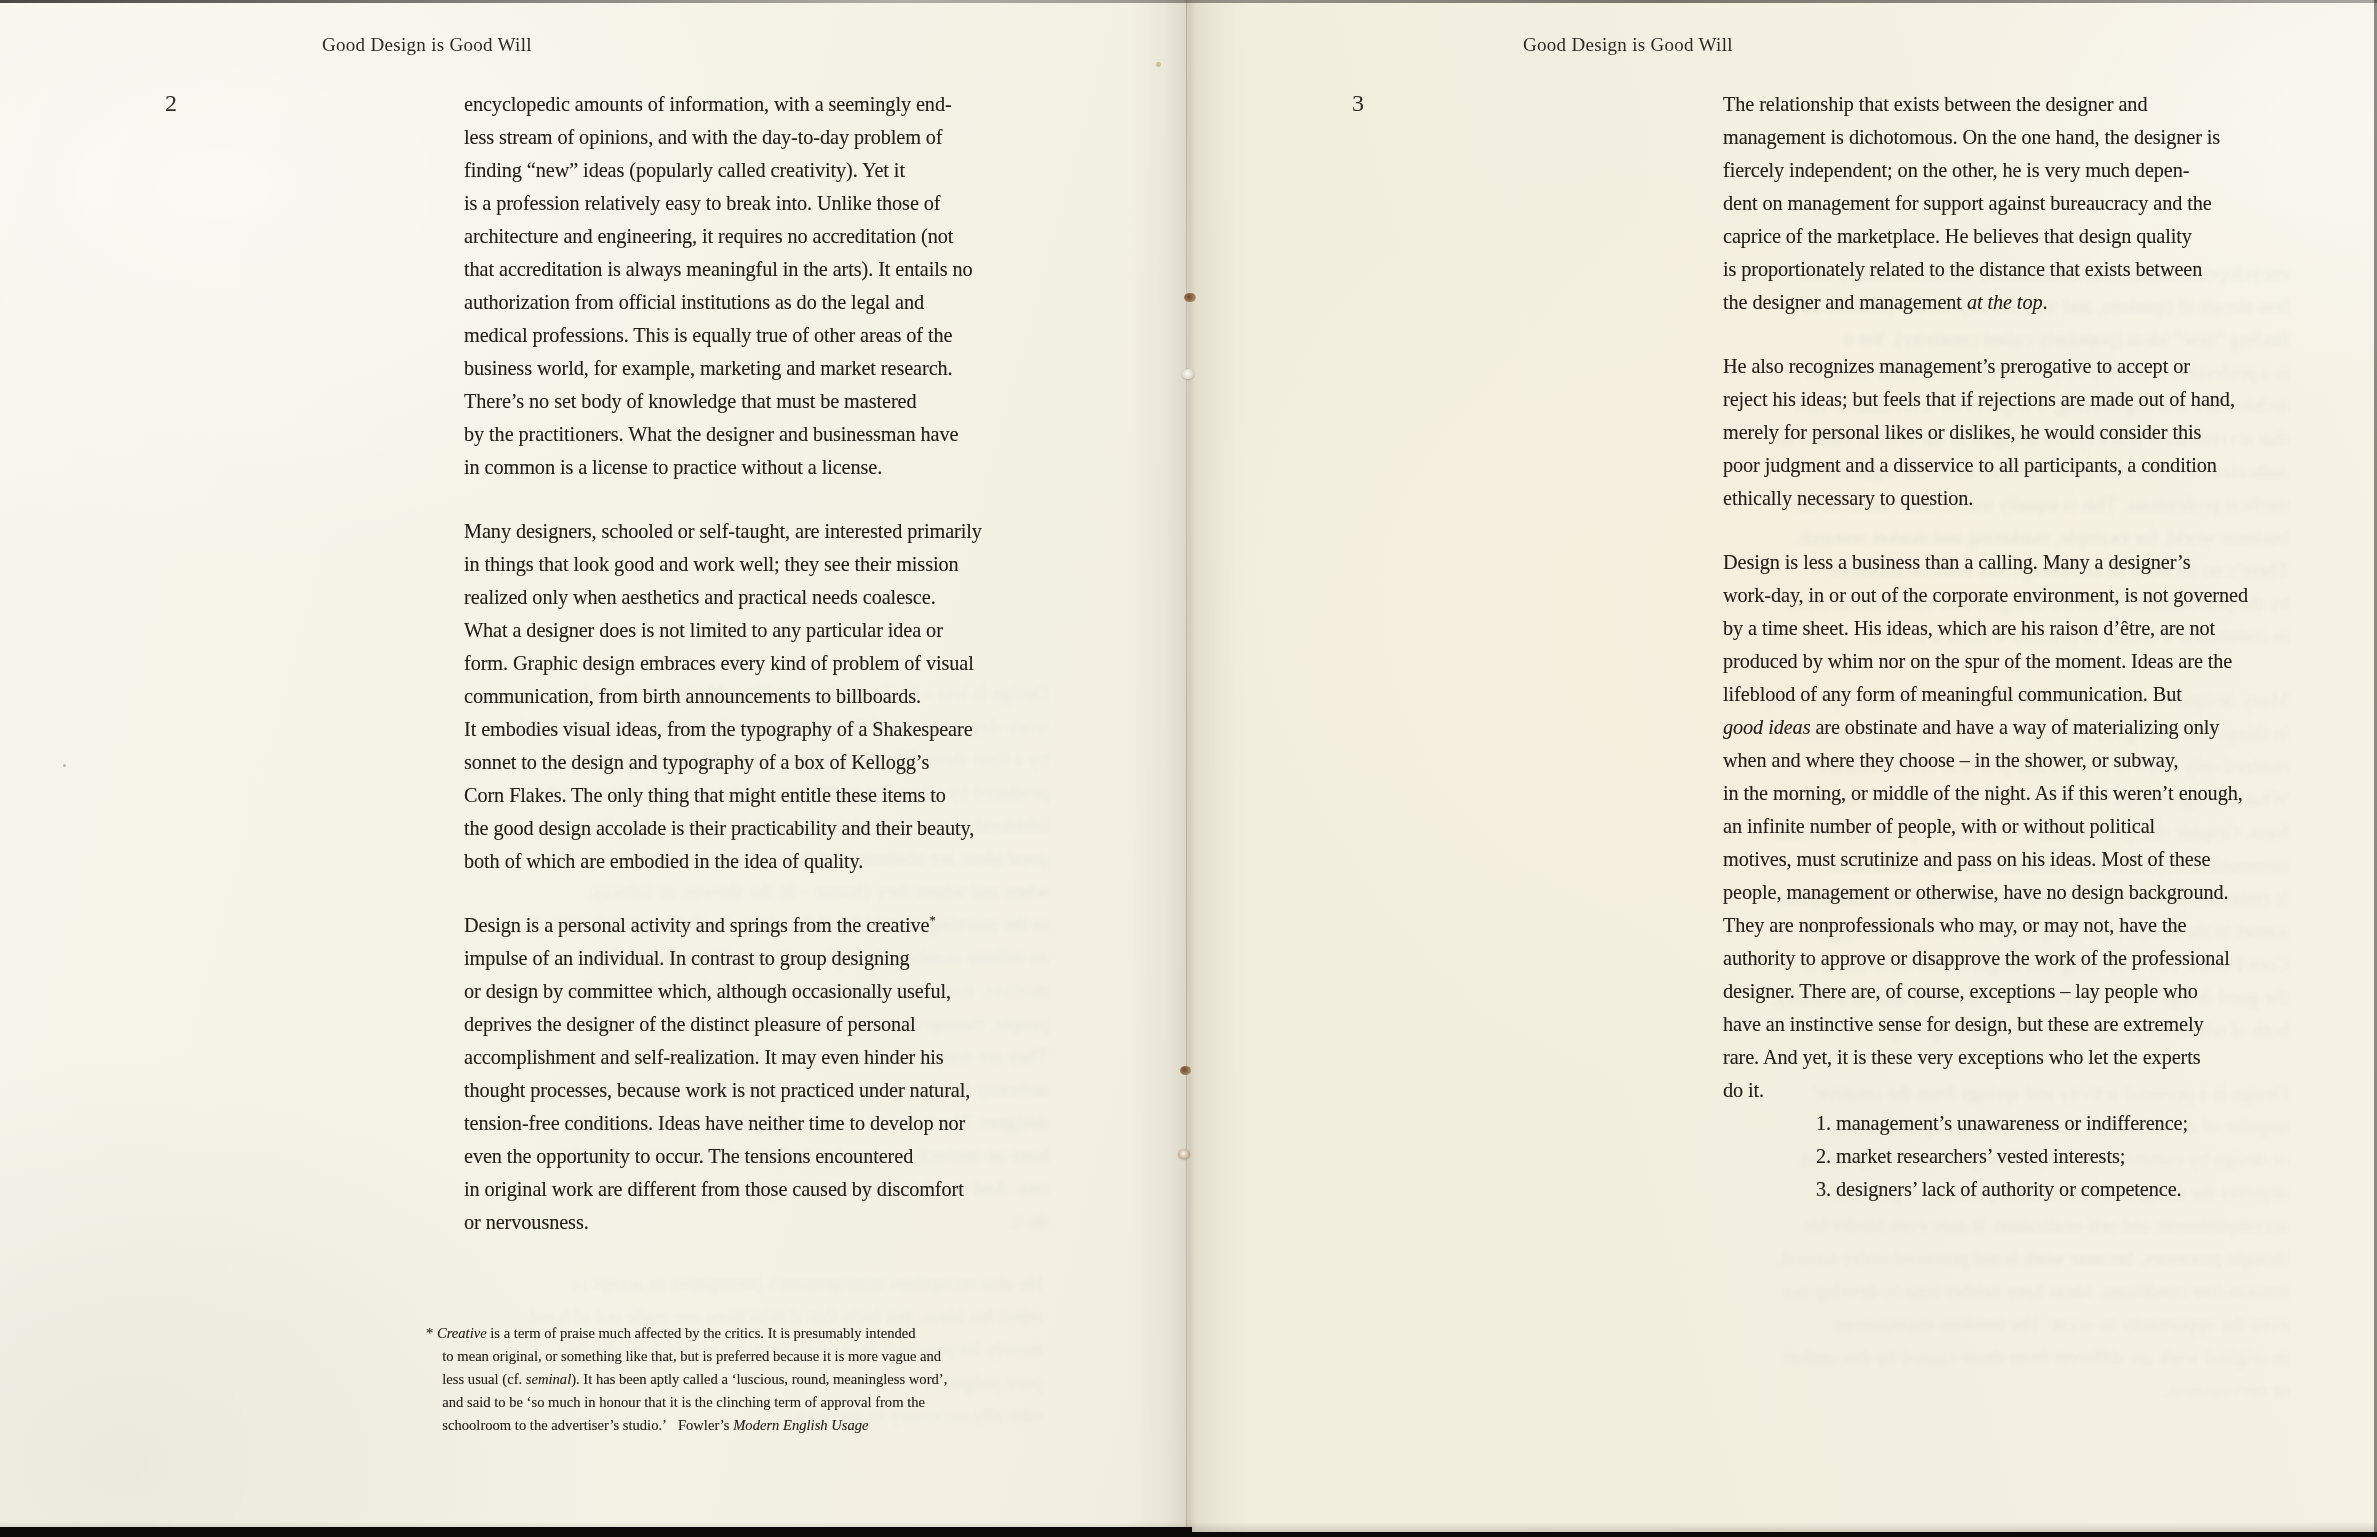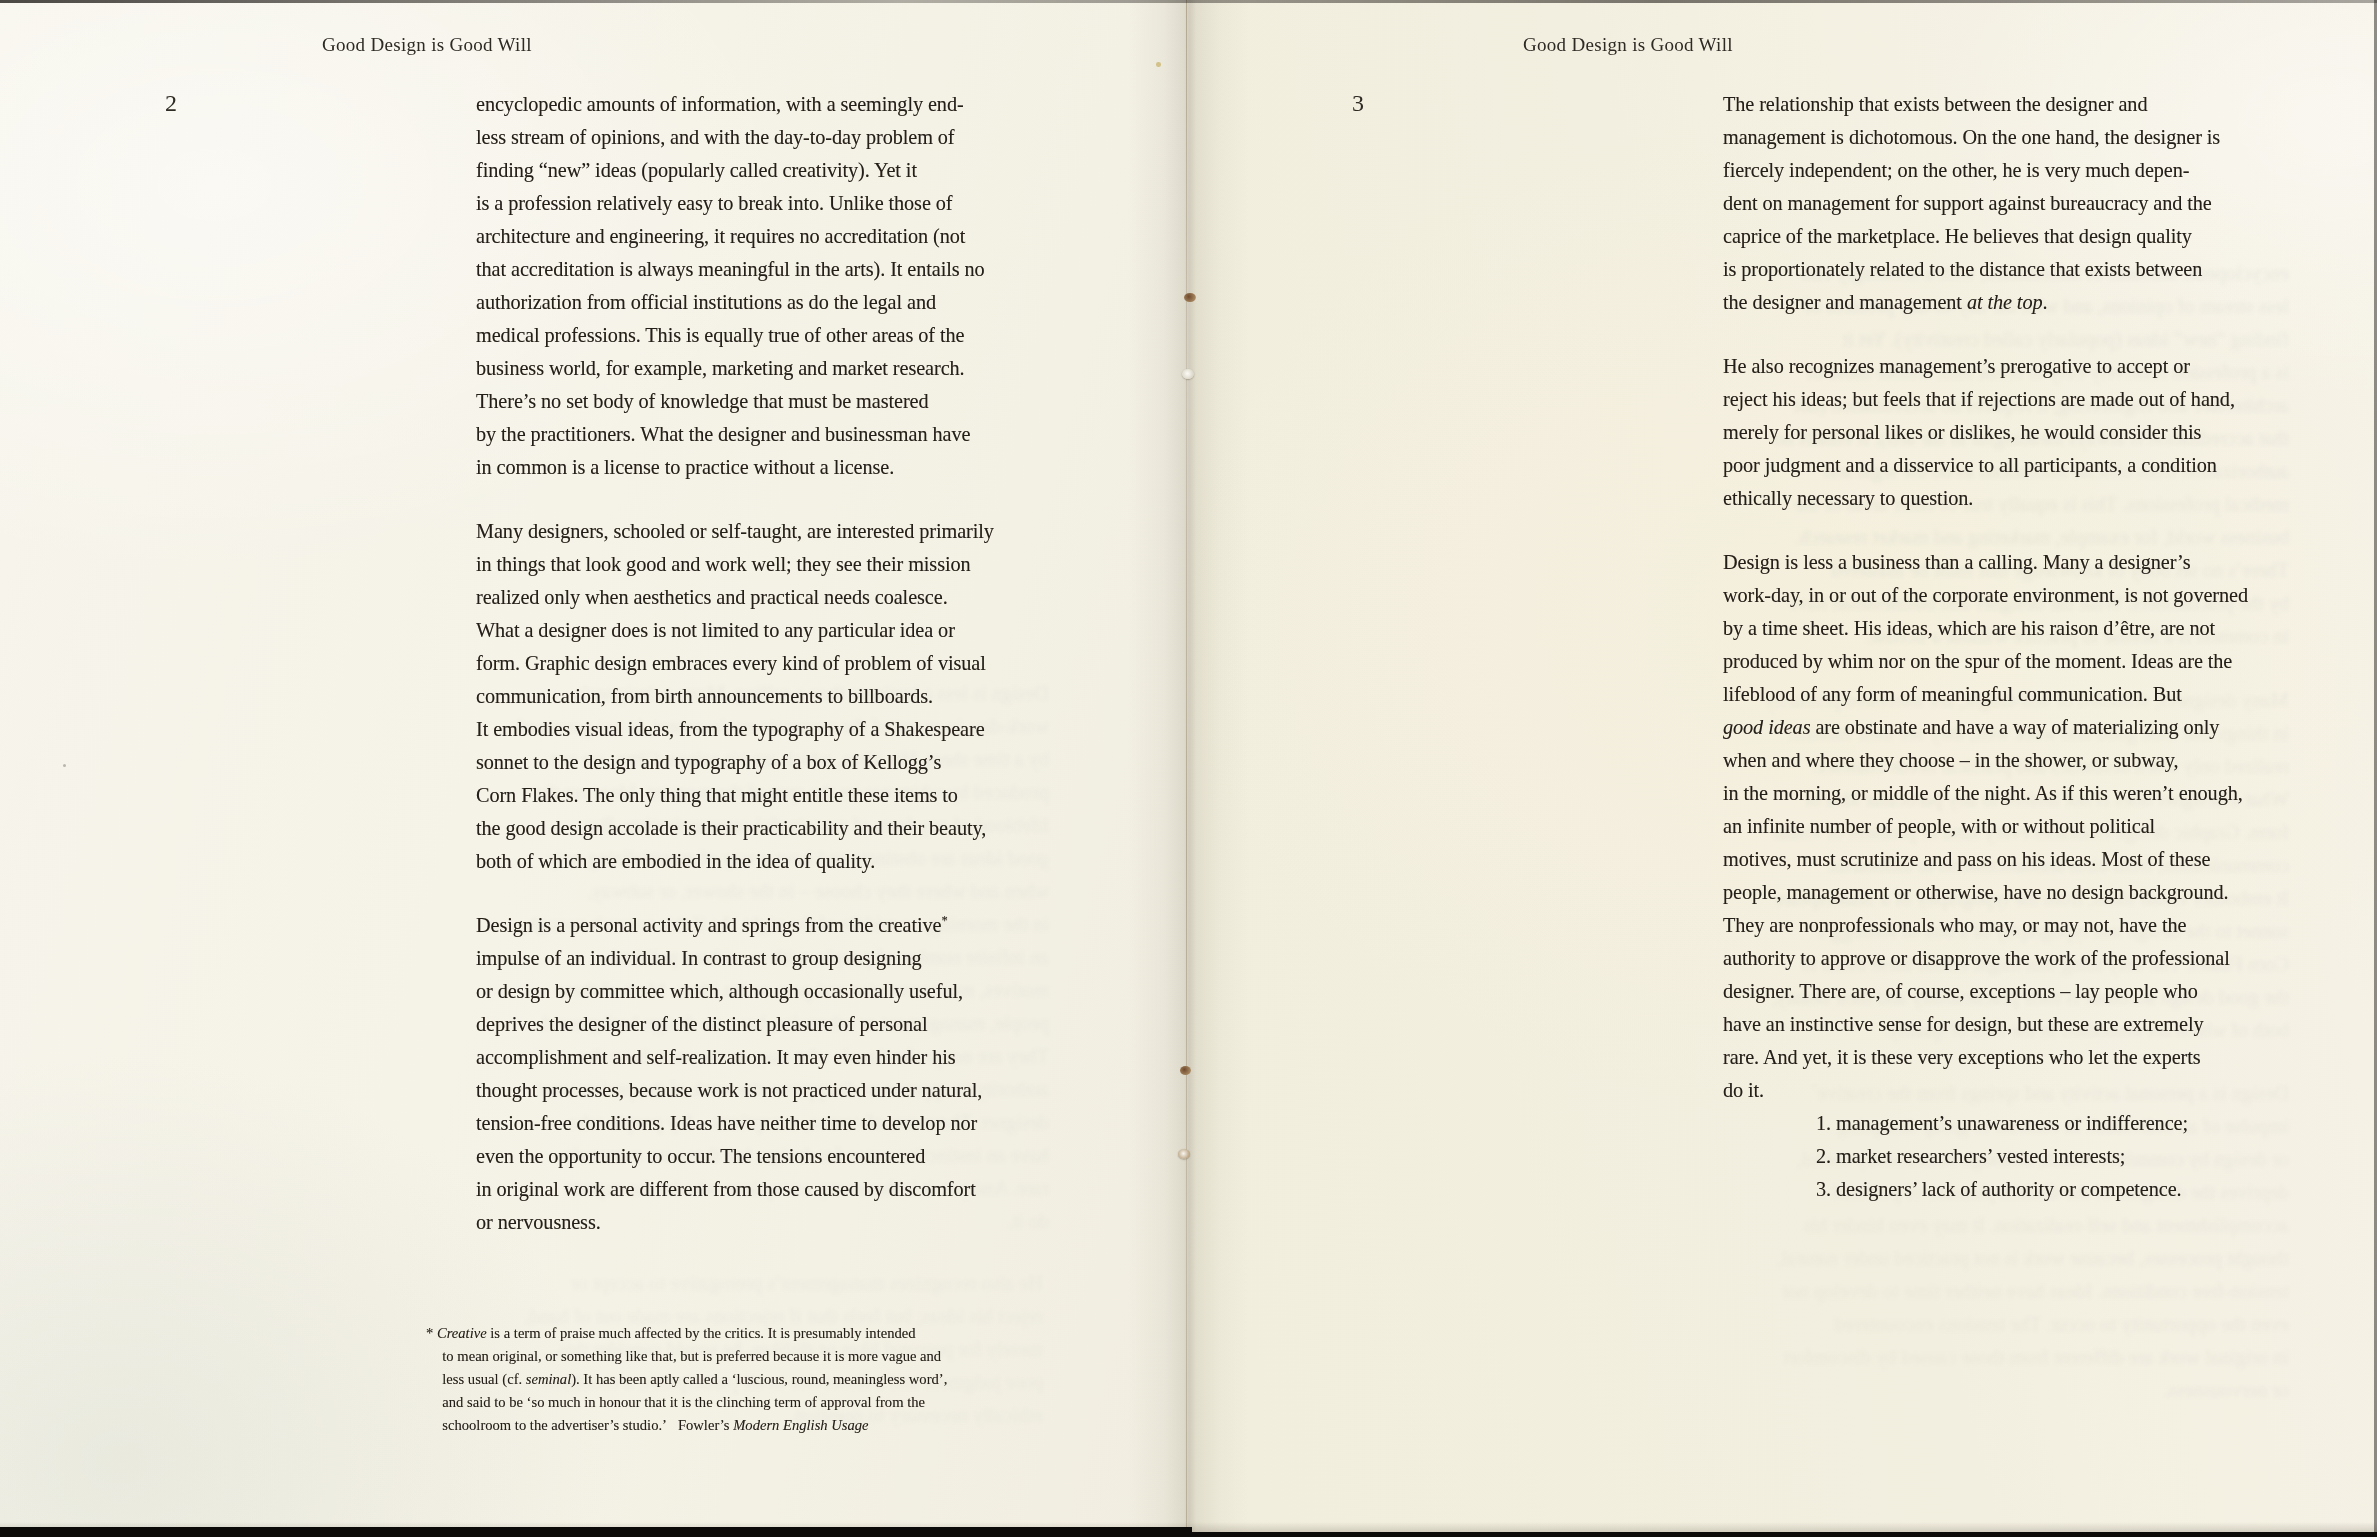--- a/index.html
+++ b/index.html
@@ -54,21 +54,21 @@
   .header-right { left:1523px; }
   .page-num { position:absolute; top:90px; font-size:24px; color:#2e2a24; }
   .num-left  { left:165px; }
   .num-right { left:1352px; }
 
   .column {
     position:absolute; top:88px; width:691px;
     font-size:20.3px; line-height:33px; letter-spacing:-0.1px;
     color:#251f19; text-shadow:0 0.3px 0.5px rgba(45,38,30,0.38);
   }
-  .col-left  { left:476px;font-family:Liberation Serif, serif; }
+  .col-left  { left:464px;font-family:Liberation Serif, serif; }
   .col-right { left:1723px; }
   .para + .para { margin-top:31px; }
   .para.list { margin-top:0; padding-left:93px; }
   em  { }
   sup { font-size:0.62em; line-height:0; vertical-align:super; }
 
   .footnote {
     position:absolute; left:426px; top:1322px; width:711px;
     font-size:14.6px; line-height:23px; color:#251f19;
     padding-left:16.3px; text-indent:-16.3px;

